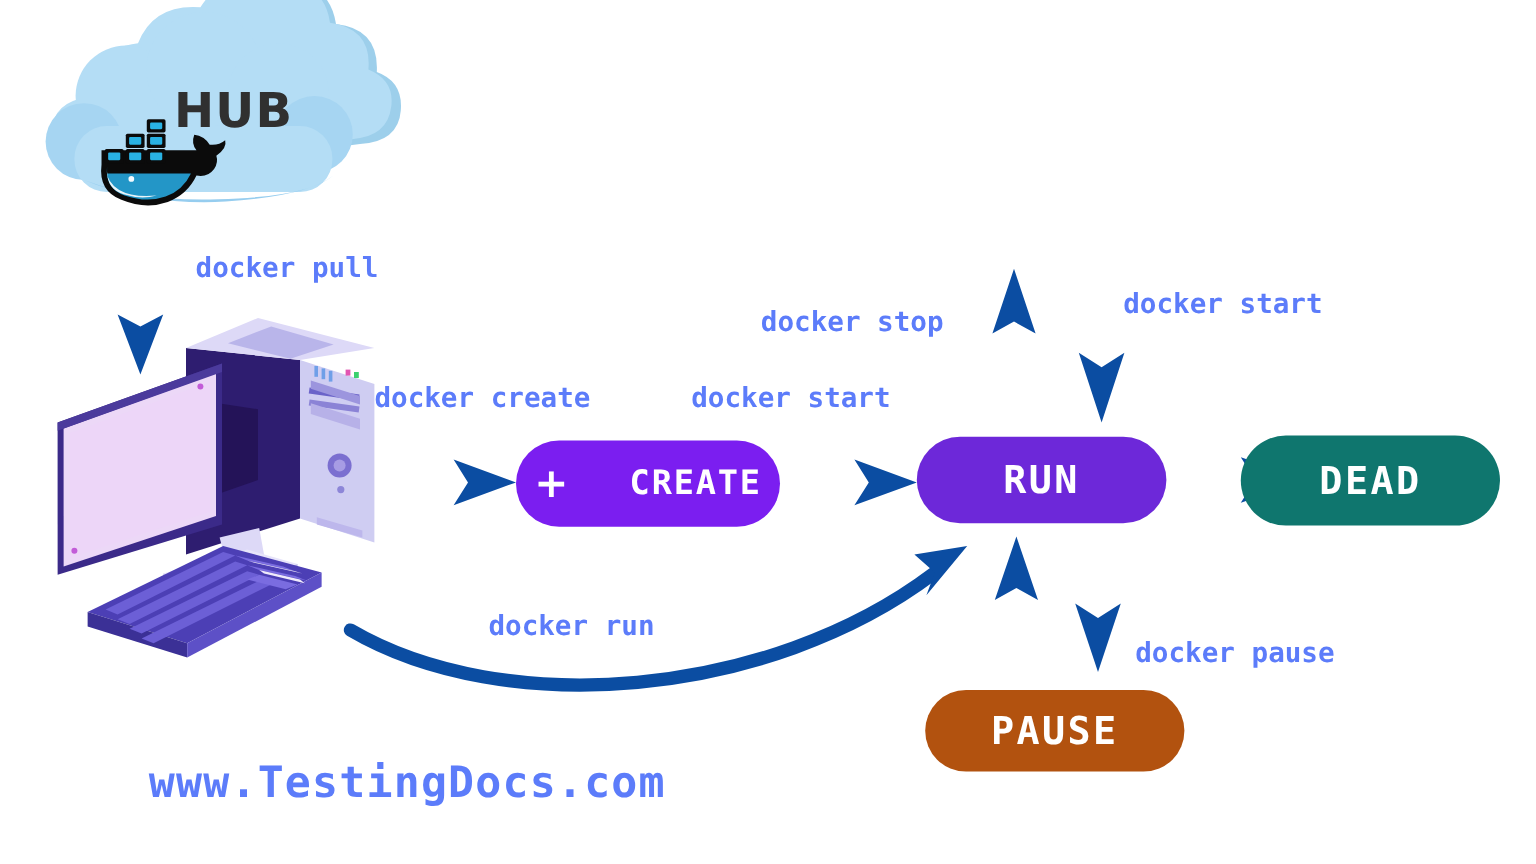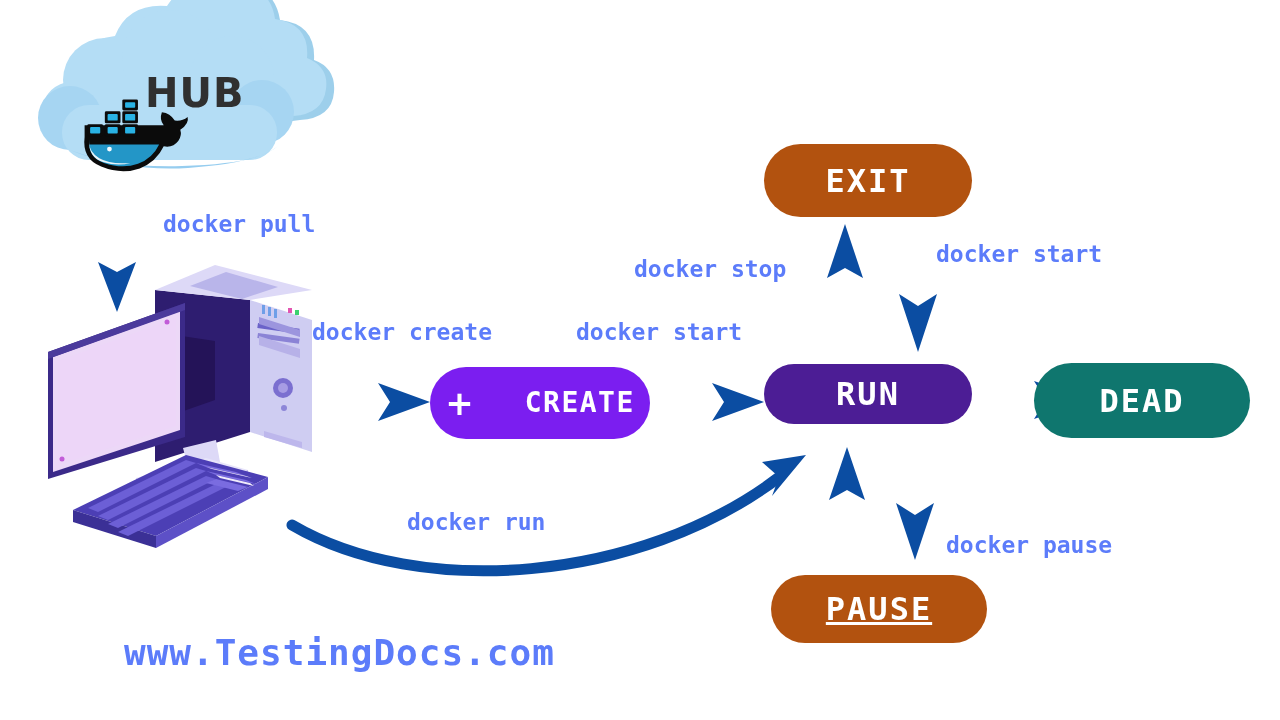--- a/index.html
+++ b/index.html
@@ -52,36 +52,35 @@
   .node-create .plus-icon {
     font-size: 34px;
     font-weight: bold;
     line-height: 1;
     color: #ffffff;
     font-family: "DejaVu Sans", sans-serif;
   }
   .node-create .node-label { font-size: 28px; letter-spacing: 1.5px; margin-left: 32px; }
   .node-run {
     left: 764px; top: 364px;
-    width: 208px; height: 60px;
+    width: 208px; height: 72px;
     border-radius: 38px;
-    background: #4c1d95;
+    background: #6d28d9;
   }
   .node-exit {
     left: 764px; top: 144px;
     width: 208px; height: 73px;
     border-radius: 37px;
     background: #b2520f;
   }
   .node-pause {
     left: 771px; top: 575px;
     width: 216px; height: 68px;
     border-radius: 34px;
     background: #b2520f;
-    text-decoration: underline;
   }
   .node-dead {
     left: 1034px; top: 363px;
     width: 216px; height: 75px;
     border-radius: 38px;
     background: #0f766e;
   }
   
   .cmd {
     position: absolute;
@@ -308,23 +307,20 @@
 
   <div class="node node-create">
     <span class="plus-icon">+</span>
     <span class="node-label">CREATE</span>
   </div>
 
   <div class="node node-run">
     <span class="node-label">RUN</span>
   </div>
 
-  <div class="node node-exit">
-    <span class="node-label">EXIT</span>
-  </div>
 
   <div class="node node-pause">
     <span class="node-label">PAUSE</span>
   </div>
 
   <div class="node node-dead">
     <span class="node-label">DEAD</span>
   </div>
 
   <div class="cmd cmd-create">docker create</div>

